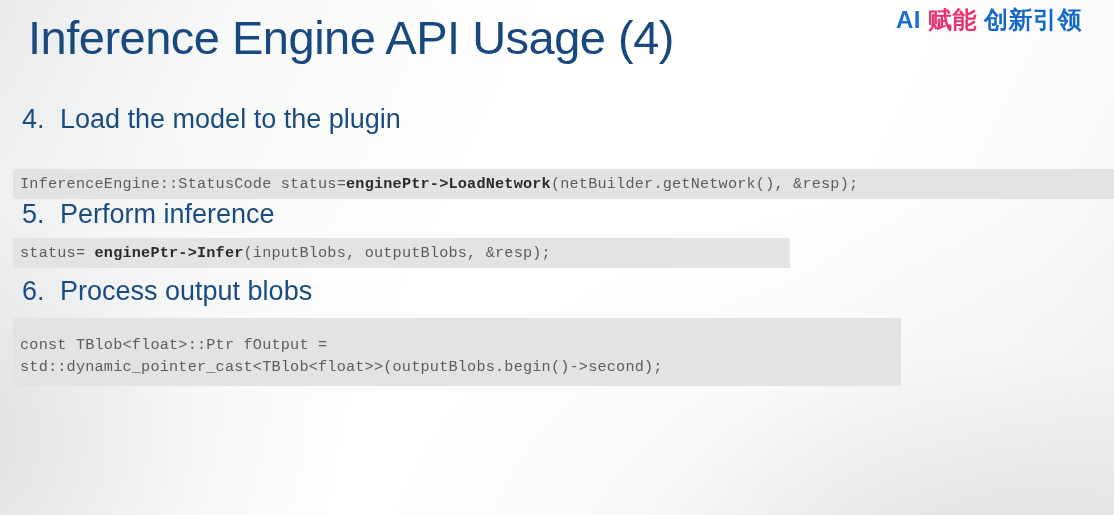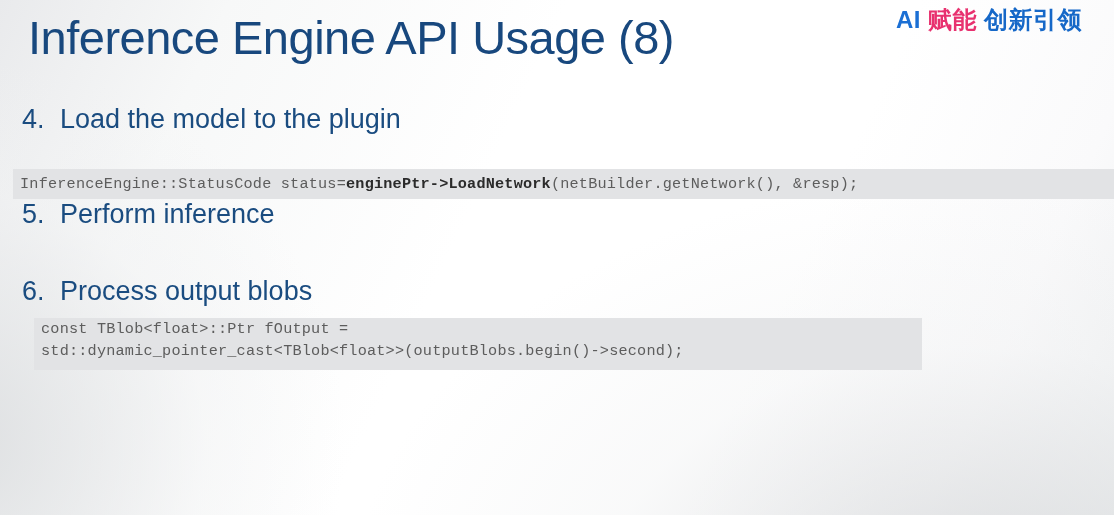--- a/index.html
+++ b/index.html
@@ -92,45 +92,46 @@
     color: #2b2b2b;
     font-weight: bold;
   }
 
   
   #heading-4     { top: 16px; }
   #code-4        { top: 83px; left: 13px; width: 1101px; }
   #heading-5     { top: 111px; }
   #code-5        { top: 152px; left: 13px; width: 777px; }
   #heading-6     { top: 188px; }
-  #code-6        { top: 232px; left: 13px; width: 888px; padding-top: 0; padding-bottom: 8px; margin-left: 21px; }
+  #code-6        { top: 232px; left: 13px; width: 888px; padding-top: 16px; padding-bottom: 8px; }
 </style>
 </head>
 <body>
 
 <div id="slide">
 
   <div id="header">
-    <div id="slide-title">Inference Engine API Usage (8)</div>
+    <div id="slide-title">Inference Engine API Usage (4)</div>
 
     <div id="brand-logo">
       <span class="brand-ai">AI</span><span class="brand-space"></span><span class="brand-pink">赋能</span><span class="brand-space"></span><span class="brand-blue">创新引领</span>
     </div>
   </div>
 
   <div id="body-area">
 
     <div class="step-heading" id="heading-4">
       <span class="step-num">4.</span><span>Load the model to the plugin</span>
     </div>
     <div class="code-block" id="code-4"><span>InferenceEngine::StatusCode status=</span><b>enginePtr-&gt;LoadNetwork</b><span>(netBuilder.getNetwork(), &amp;resp);</span></div>
 
     <div class="step-heading" id="heading-5">
       <span class="step-num">5.</span><span>Perform inference</span>
     </div>
+    <div class="code-block" id="code-5"><span>status= </span><b>enginePtr-&gt;Infer</b><span>(inputBlobs, outputBlobs, &amp;resp);</span></div>
 
     <div class="step-heading" id="heading-6">
       <span class="step-num">6.</span><span>Process output blobs</span>
     </div>
     <div class="code-block" id="code-6"><span>const TBlob&lt;float&gt;::Ptr fOutput =</span>
 <span>std::dynamic_pointer_cast&lt;TBlob&lt;float&gt;&gt;(outputBlobs.begin()-&gt;second);</span></div>
 
   </div>
 </div>
 

